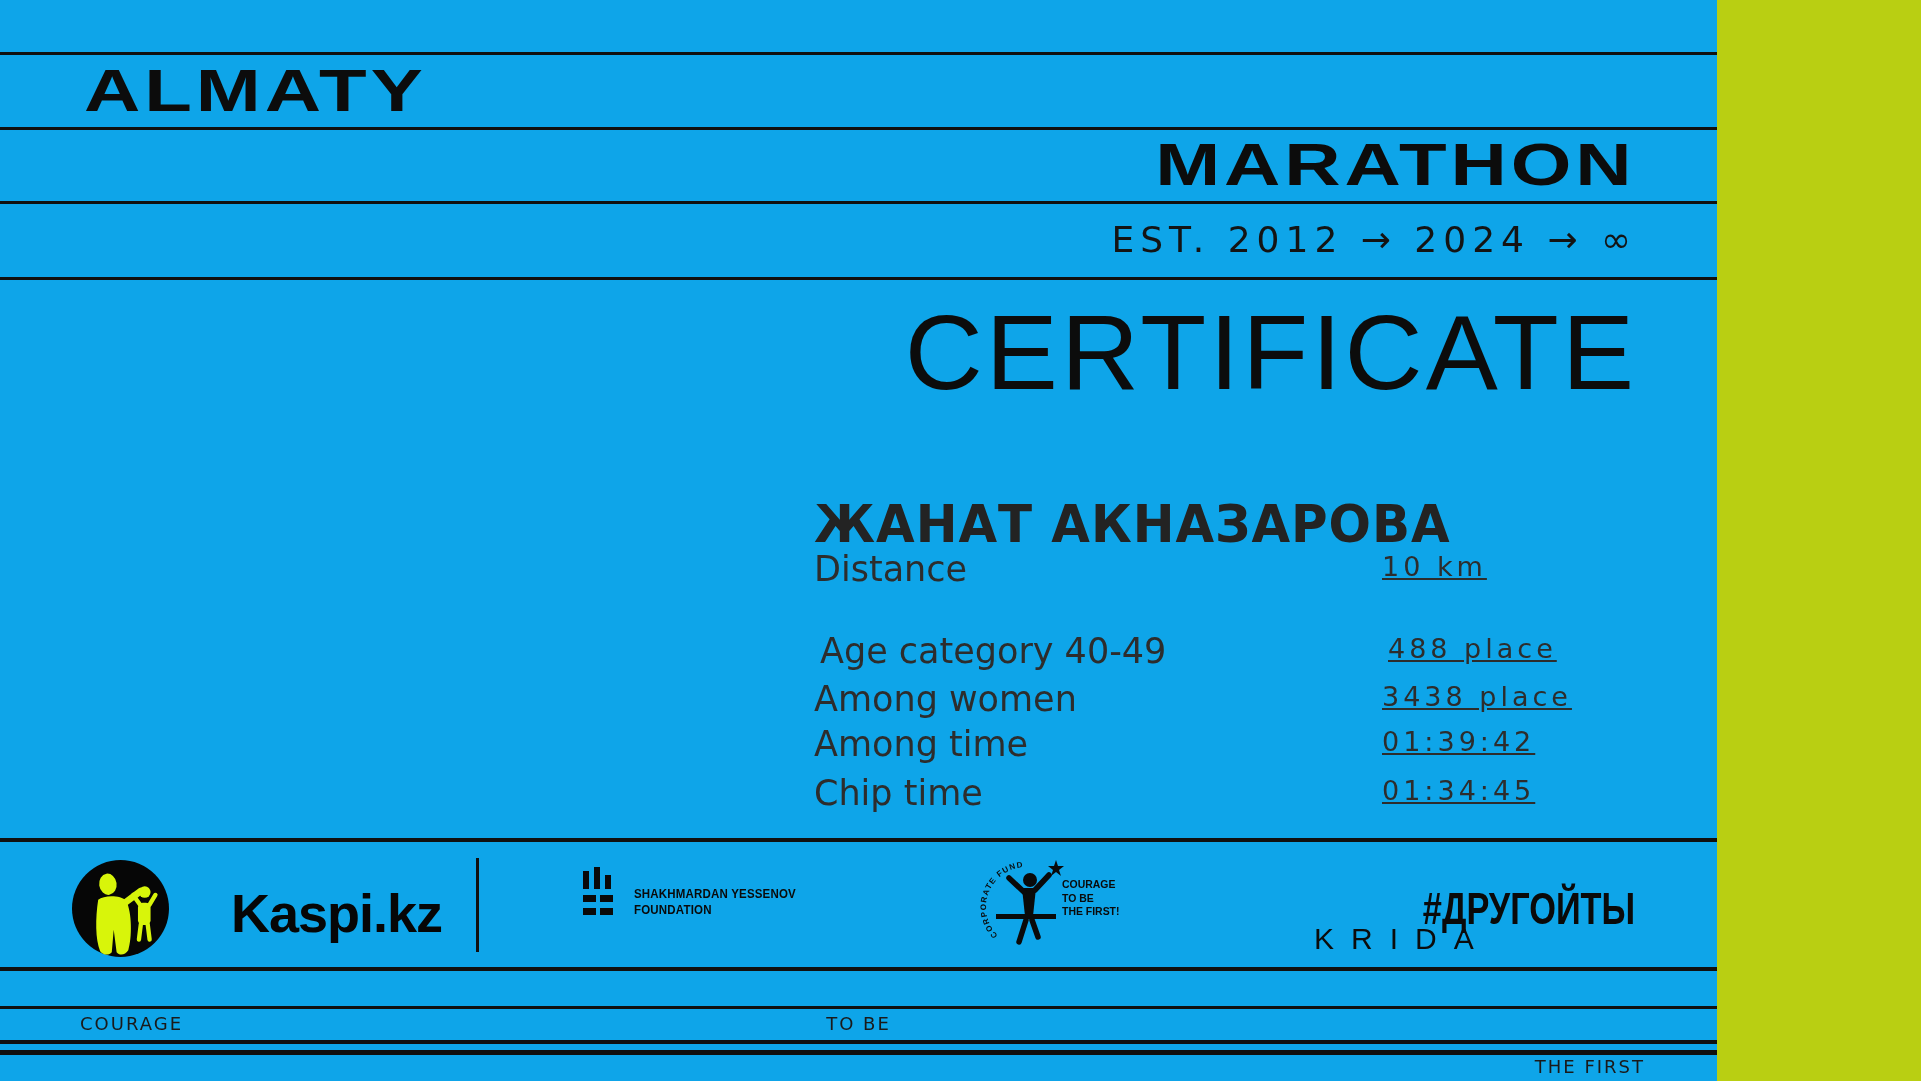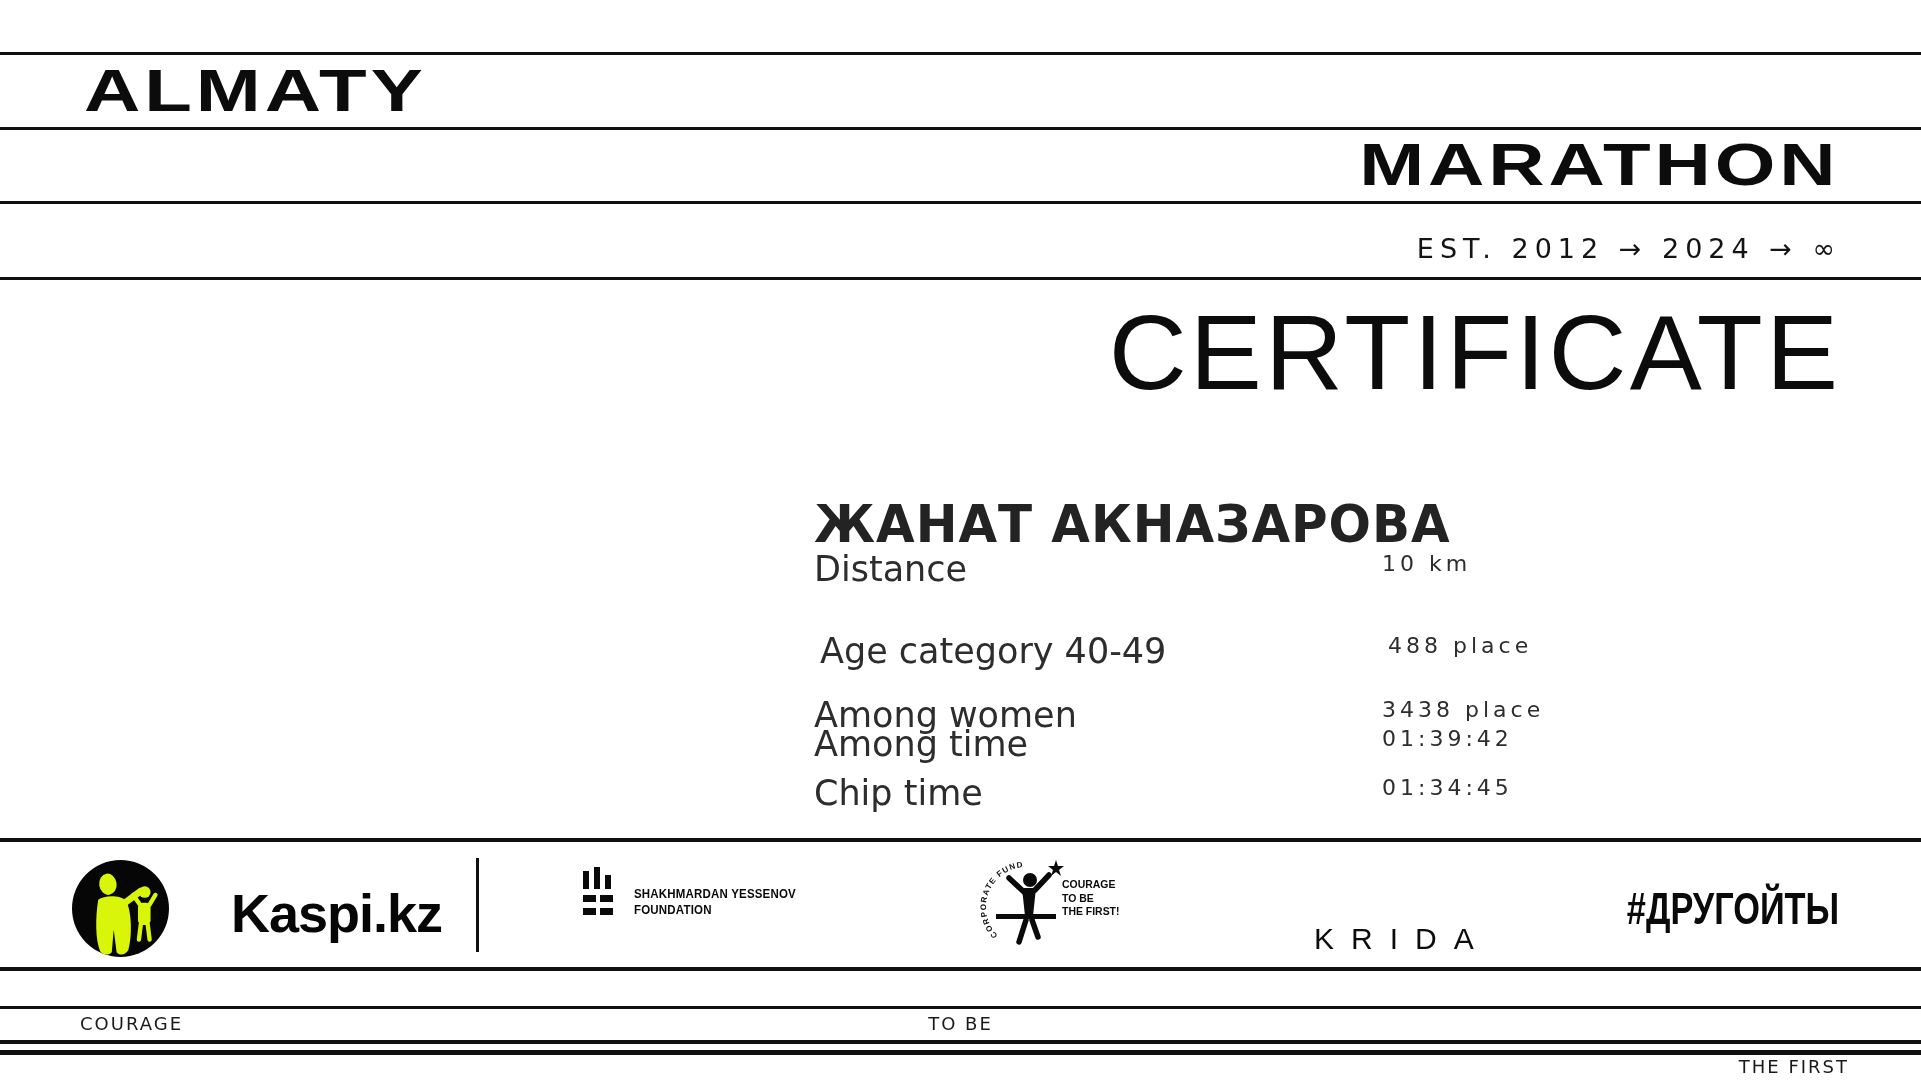--- a/index.html
+++ b/index.html
@@ -1,47 +1,47 @@
 <!DOCTYPE html>
 <html><head>
 <meta charset="utf-8">
 <style>
   html,body{margin:0;padding:0;background:#b9cf12;}
   .stage{
-    position:relative;width:1921px;height:1081px;overflow:hidden;
-    background:#ffffff;color:#101010;
+    position:relative;width:1717px;height:1081px;overflow:hidden;
+    background:#0ea5e9;color:#101010;
     font-family:"DejaVu Sans",sans-serif;
   }
   .hline{position:absolute;left:0;right:0;background:#101010;}
 
   
   .display{
     position:absolute;font-family:"Liberation Sans",sans-serif;
     font-weight:bold;color:#0c0c0c;white-space:nowrap;
   }
   .city{left:84px;top:52px;height:75px;line-height:78px;font-size:60px;
         letter-spacing:3px;transform:scaleX(1.3);transform-origin:left center;}
   .event{right:82px;top:127px;height:74px;line-height:76px;font-size:60px;
         letter-spacing:3px;transform:scaleX(1.3);transform-origin:right center;}
-  .est{right:80px;top:210px;height:76px;line-height:78px;font-size:27px;
+  .est{right:80px;top:201px;height:76px;line-height:78px;font-size:36px;
        letter-spacing:6px;font-weight:normal;color:#141414;
        font-family:"DejaVu Sans",sans-serif;position:absolute;white-space:nowrap;}
   .title{right:80px;top:296px;line-height:112px;font-size:106px;font-weight:normal;
          letter-spacing:3px;transform:scaleX(1.02);transform-origin:right center;}
 
   .name{
     position:absolute;left:814px;top:494px;font-size:52px;font-weight:bold;
     letter-spacing:1px;color:#232323;white-space:nowrap;
     transform:scaleX(0.96);transform-origin:left center;
   }
 
   .row{position:absolute;left:814px;right:82px;height:44px;}
   .row .lbl{position:absolute;left:0;top:0;font-size:35px;color:#2d2d2d;white-space:nowrap;}
-  .row .val{position:absolute;left:568px;top:2px;font-size:22px;letter-spacing:4px;
-            color:#2d2d2d;white-space:nowrap;}
+  .row .val{position:absolute;left:568px;top:2px;font-size:27px;letter-spacing:4px;
+            color:#2d2d2d;white-space:nowrap;text-decoration:underline;}
 
   
   .kaspi-icon{position:absolute;left:72px;top:860px;width:97px;height:97px;}
   .kaspi-word{position:absolute;left:193px;top:882px;font-size:54px;font-weight:bold;
       letter-spacing:-1px;color:#060606;font-family:"Liberation Sans",sans-serif;margin-left:38px;}
   .sp-div{position:absolute;left:476px;top:858px;width:3px;height:94px;background:#101010;}
   .yes-icon{position:absolute;left:583px;top:867px;width:30px;height:52px;}
   .yes-word{position:absolute;left:634px;top:886px;font-size:12.5px;font-weight:bold;
       line-height:16px;color:#0a0a0a;letter-spacing:.2px;white-space:nowrap;
       font-family:"Liberation Sans",sans-serif;transform:scaleX(0.92);transform-origin:left top;}
@@ -85,21 +85,21 @@
   <div class="name">ЖАНАТ АКНАЗАРОВА</div>
 
   <div class="row" style="top:549px;">
     <div class="lbl">Distance</div>
     <div class="val">10 km</div>
   </div>
   <div class="row" style="top:631px;margin-left:6px;">
     <div class="lbl">Age category 40-49</div>
     <div class="val">488 place</div>
   </div>
-  <div class="row" style="top:695px;">
+  <div class="row" style="top:679px;">
     <div class="lbl">Among women</div>
     <div class="val">3438 place</div>
   </div>
   <div class="row" style="top:724px;">
     <div class="lbl">Among time</div>
     <div class="val">01:39:42</div>
   </div>
   <div class="row" style="top:773px;">
     <div class="lbl">Chip time</div>
     <div class="val">01:34:45</div>

